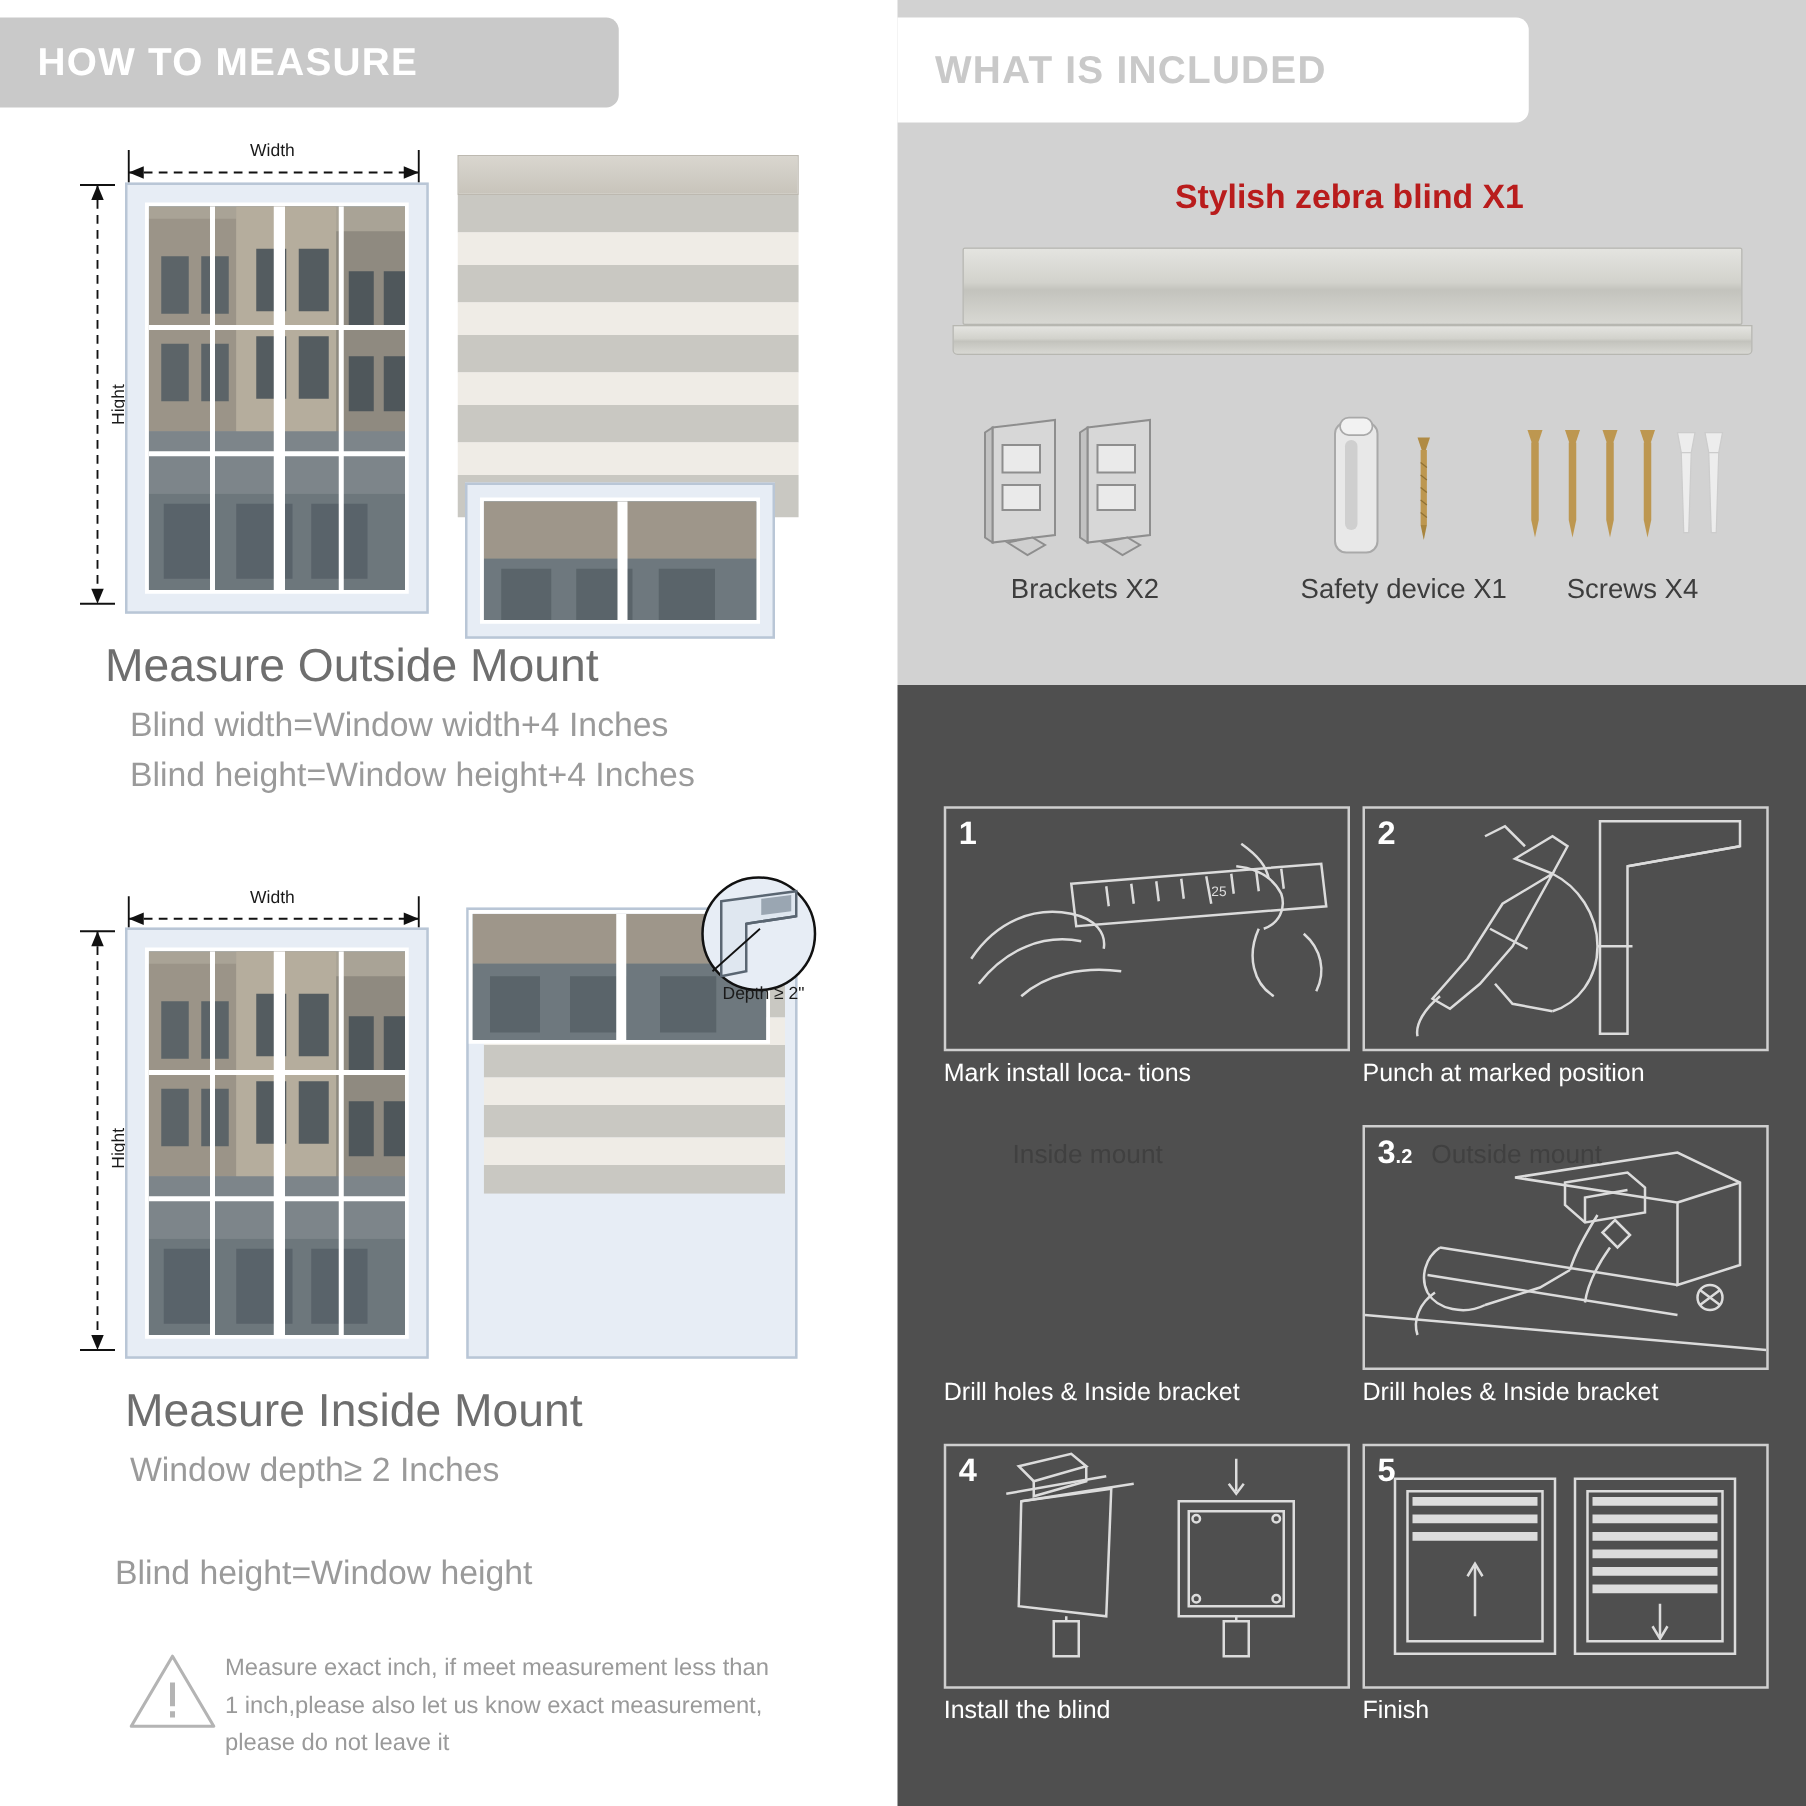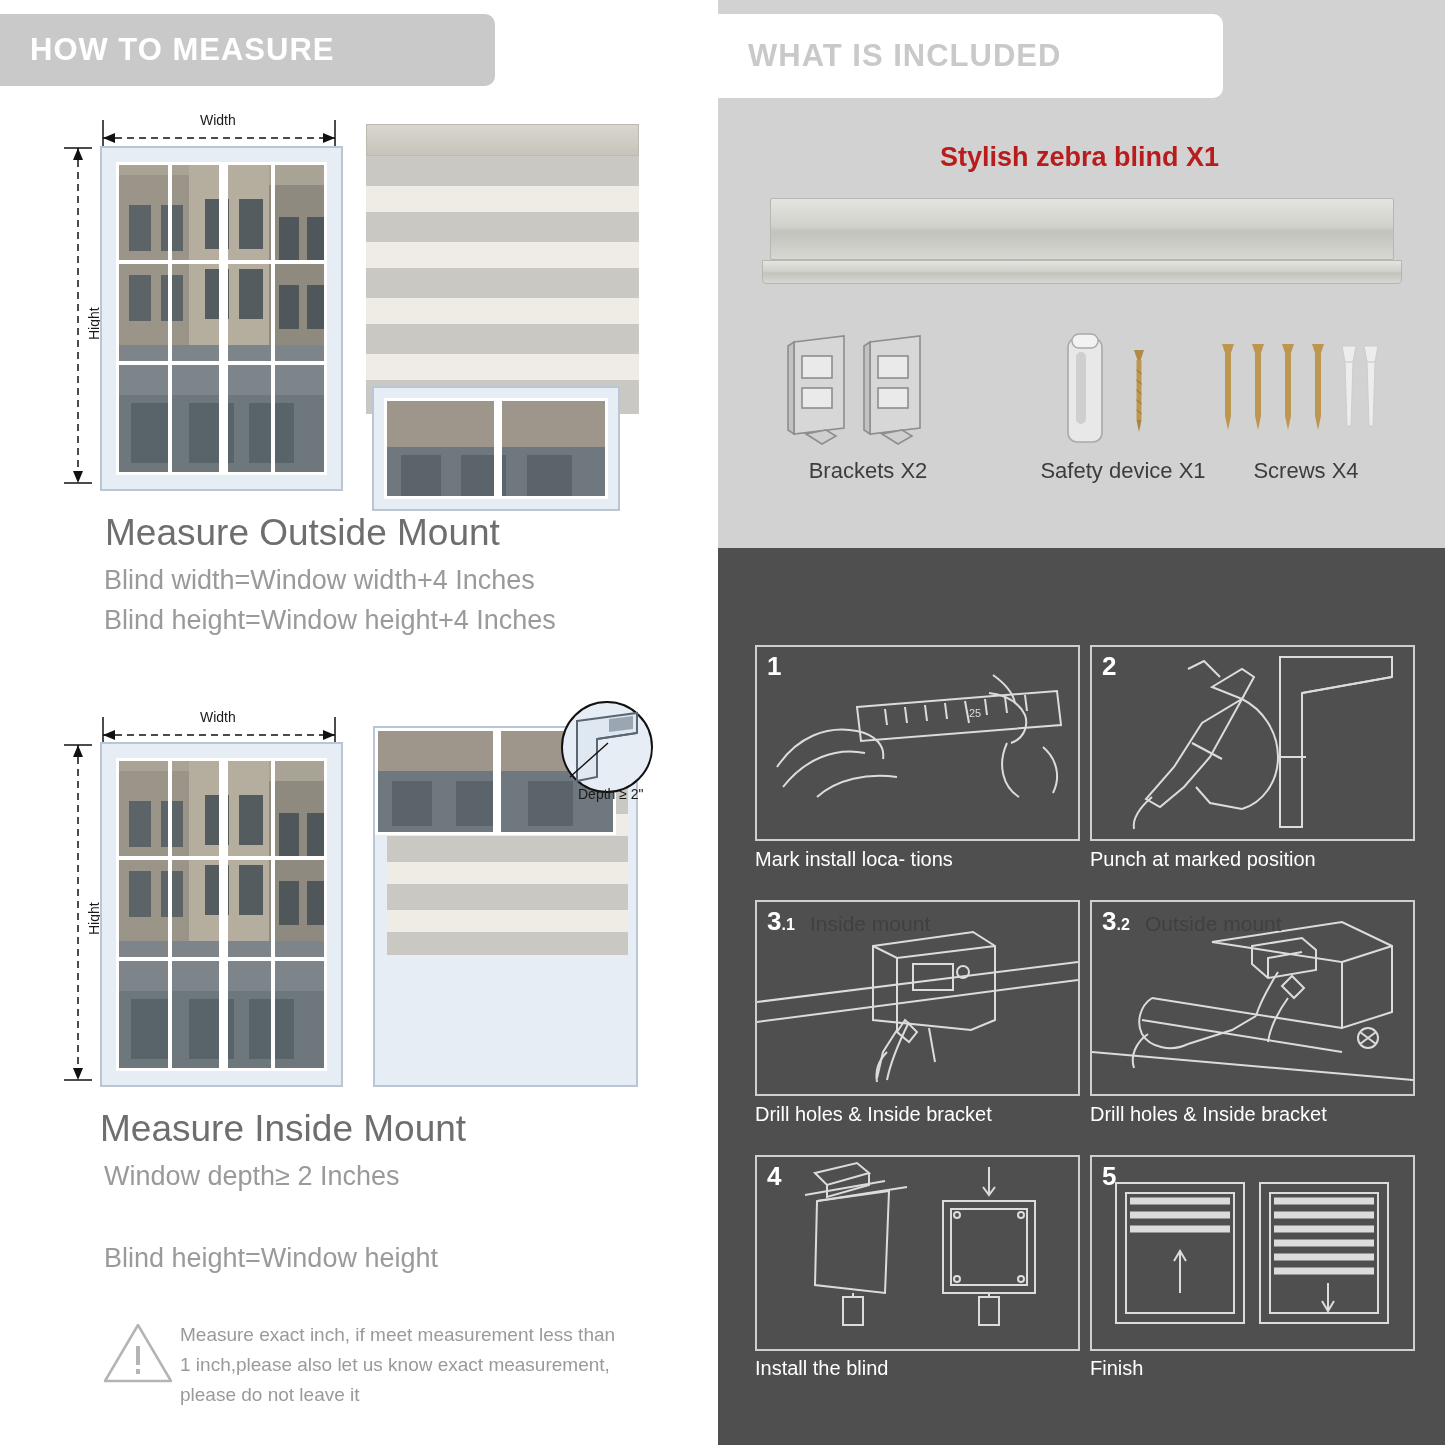--- a/index.html
+++ b/index.html
@@ -211,21 +211,21 @@
             <rect x="74" y="54" width="45" height="42" fill="#5a646a"></rect>
             <rect x="140" y="54" width="45" height="42" fill="#5a646a"></rect>
           </svg>
           <div class="pane-grid">
             <div class="v" style="left:49%;top:0;width:8px;height:100%;"></div>
           </div>
         </div>
       </div>
     </div>
 
-    <div class="heading" style="left:105px;top:512px;">Measure Outside Mount</div>
+    <div class="heading" style="left:84px;top:512px;">Measure Outside Mount</div>
     <div class="subline" style="left:104px;top:565px;">Blind width=Window width+4 Inches</div>
     <div class="subline" style="left:104px;top:605px;">Blind height=Window height+4 Inches</div>
 
     <svg style="position:absolute;left:75px;top:705px;" width="270" height="40">
       <line x1="28" y1="30" x2="260" y2="30" stroke="#111" stroke-width="1.5" stroke-dasharray="7,5"></line>
       <polygon points="28,30 40,25 40,35" fill="#111"></polygon>
       <polygon points="260,30 248,25 248,35" fill="#111"></polygon>
       <line x1="28" y1="12" x2="28" y2="44" stroke="#111" stroke-width="1.5"></line>
       <line x1="260" y1="12" x2="260" y2="44" stroke="#111" stroke-width="1.5"></line>
     </svg>
@@ -310,21 +310,21 @@
         <path d="M46 16 L70 13 L70 26 L46 29 Z" fill="#9aa6b2"></path>
       </svg>
     </div>
     <svg style="position:absolute;left:556px;top:735px;" width="60" height="60">
       <line x1="52" y1="8" x2="14" y2="42" stroke="#111" stroke-width="1.4"></line>
     </svg>
     <div class="dimlabel" style="left:578px;top:786px;">Depth ≥ 2"</div>
 
     <div class="heading" style="left:100px;top:1108px;">Measure Inside Mount</div>
     <div class="subline" style="left:104px;top:1161px;">Window depth≥ 2 Inches</div>
-    <div class="subline" style="left:104px;top:1243px;">Blind height=Window height</div>
+    <div class="subline" style="left:92px;top:1243px;">Blind height=Window height</div>
 
     <div class="warn-tri" style="left:102px;top:1320px;">
       <svg width="72" height="66" viewBox="0 0 72 66">
         <path d="M36 5 L69 61 L3 61 Z" fill="none" stroke="#b4b4b4" stroke-width="2.5" stroke-linejoin="round"></path>
         <rect x="34" y="26" width="4" height="19" fill="#b4b4b4"></rect>
         <rect x="34" y="49" width="4" height="5" fill="#b4b4b4"></rect>
       </svg>
     </div>
     <div class="warn-text" style="left:180px;top:1320px;width:450px;">Measure exact inch, if meet measurement less than 1 inch,please also let us know exact measurement, please do not leave it</div>
   </div>
@@ -436,41 +436,20 @@
         <path d="M150 52 C170 62 186 84 186 110 C186 136 170 156 150 162"></path>
         <path d="M150 162 L118 156 L104 140"></path>
         <path d="M186 110 L214 110"></path>
         <path d="M128 30 L112 14 L96 22"></path>
       </g>
     </svg>
     <div class="step-num" style="left:10px;top:4px;">2</div>
   </div>
   <div class="step-caption" style="left:1090px;top:848px;">Punch at  marked position</div>
 
-  <div class="step-box" style="left:755px;top:900px;width:325px;height:196px;">
-    <svg width="321" height="192" viewBox="0 0 321 192">
-      <g fill="none" stroke="#dcdcdc" stroke-width="2">
-        <path d="M0 100 L321 60"></path>
-        <path d="M0 120 L321 78"></path>
-        <path d="M116 44 L216 30 L238 44 L238 118 L214 128 L116 118 Z"></path>
-        <path d="M116 44 L140 56 L238 44"></path>
-        <path d="M140 56 L140 128"></path>
-        <rect x="156" y="62" width="40" height="26"></rect>
-        <circle cx="206" cy="70" r="6"></circle>
-        <path d="M140 128 L126 150 L120 176"></path>
-        <path d="M152 120 C142 140 134 158 130 178"></path>
-        <path d="M148 118 L160 130 L152 140 L140 130 Z"></path>
-        <path d="M130 150 C122 158 118 168 120 180"></path>
-        <path d="M172 126 L178 160"></path>
-      </g>
-    </svg>
-    <div class="step-num" style="left:10px;top:4px;">
-      <span>3</span><small>.1</small>
-    </div>
-  </div>
   <div class="step-inline" style="left:810px;top:912px;">Inside mount</div>
   <div class="step-caption" style="left:755px;top:1103px;">Drill holes &amp;  Inside bracket</div>
 
   <div class="step-box" style="left:1090px;top:900px;width:325px;height:196px;">
     <svg width="321" height="192" viewBox="0 0 321 192">
       <g fill="none" stroke="#dcdcdc" stroke-width="2">
         <path d="M120 40 L250 20 L300 44 L300 110 L250 126 L250 60 Z"></path>
         <path d="M250 60 L300 44"></path>
         <path d="M160 44 L210 36 L224 48 L224 68 L176 76 L160 62 Z"></path>
         <path d="M176 76 L176 56 L210 50"></path>

